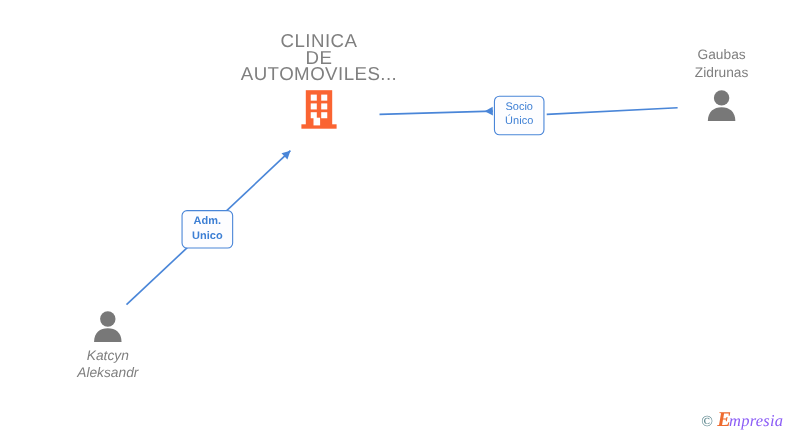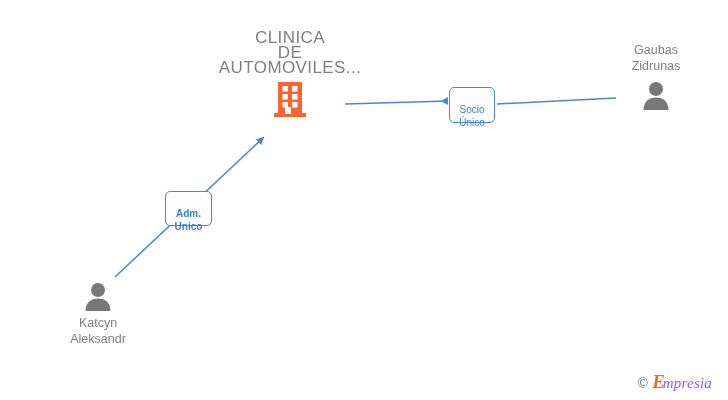--- a/index.html
+++ b/index.html
@@ -49,21 +49,21 @@
     justify-content: center;
   }
 
   
   .person-node {
     position: absolute;
     width: 150px;
     text-align: center;
   }
   .person-node.gaubas { left: 581px; top: 42px; }
-  .person-node.katcyn { left: 23px; top: 281px; }
+  .person-node.katcyn { left: 23px; top: 281px; font-style: italic; }
   .person-label {
     color: #7f7f7f;
     font-size: 12.5px;
     line-height: 16px;
     white-space: pre;
   }
   .person-icon-wrap {
     display: flex;
     justify-content: center;
   }
@@ -74,21 +74,21 @@
   .rel-box {
     position: absolute;
     box-sizing: border-box;
     background: #fdfdff;
     border: 1.4px solid #4a86d8;
     border-radius: 5px;
     color: #3d7fd4;
     font-size: 10px;
     line-height: 13px;
     text-align: center;
-    padding: 15px 4px 2px 4px;
+    padding: 3px 4px 2px 4px;
     white-space: pre;
   }
   .rel-box.socio { left: 449px; top: 87px; width: 46px; height: 36px; }
   .rel-box.adm   { left: 165px; top: 191px; width: 47px; height: 35px; font-weight: bold; }
 
   
   .watermark {
     position: absolute;
     right: 16px;
     bottom: 8px;

